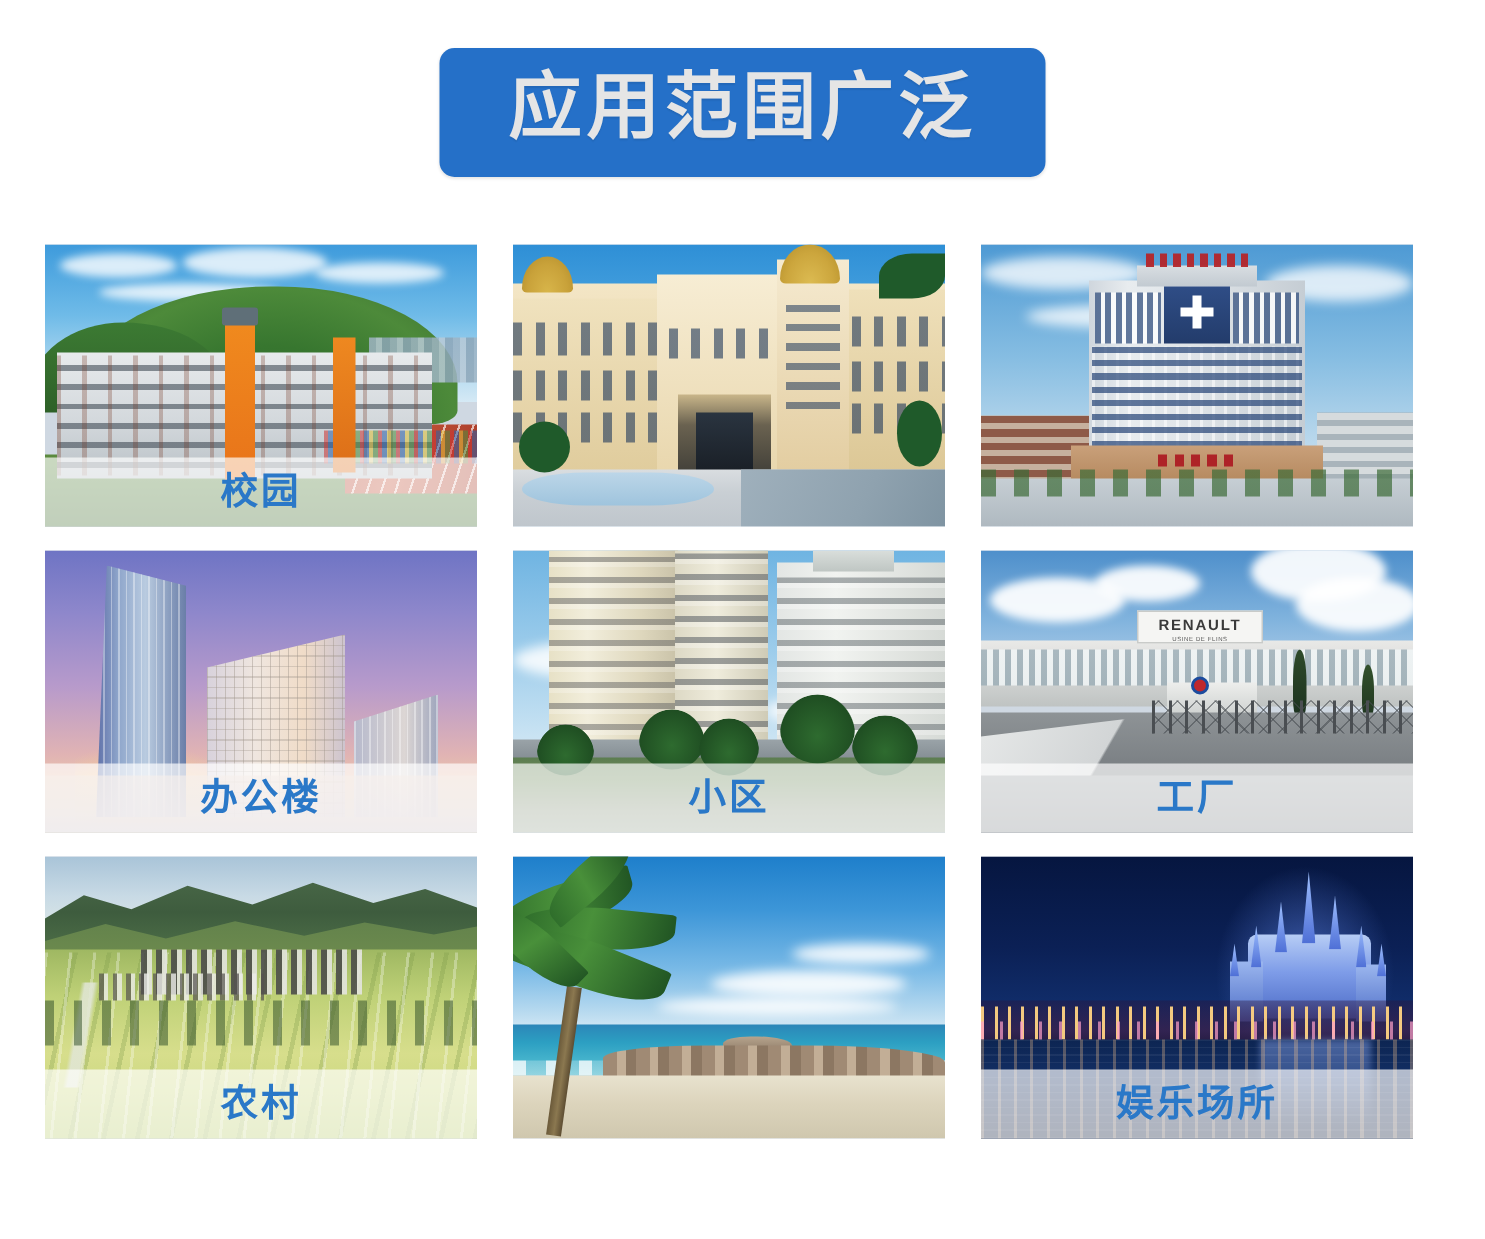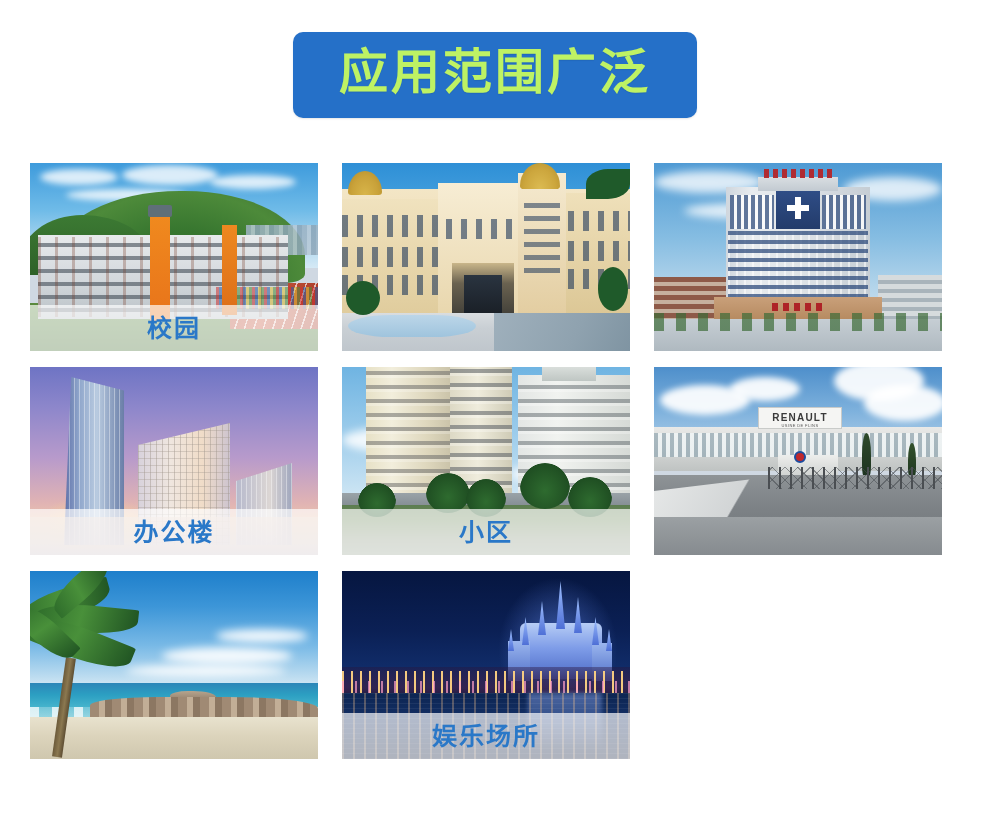--- a/index.html
+++ b/index.html
@@ -17,21 +17,21 @@
     position: absolute; left: 0; top: 0; width: 990px; height: 150px;
     display: flex; align-items: center; justify-content: center;
   }
   .title-badge {
     background: #2570C8;
     border-radius: 10px;
     padding: 13px 46px 18px 46px;
     box-shadow: 0 1px 2px rgba(0,0,0,.10);
   }
   .title-badge .title-text {
-    color: #bef264;
+    color: #e5e5e5;
     font-size: 49px;
     font-weight: 700;
     letter-spacing: 3px;
     line-height: 1.12;
     white-space: nowrap;
     text-shadow: 0 1px 1px rgba(0,0,0,.08);
   }
 
   
   .grid {
@@ -507,22 +507,41 @@
         <div class="p6-sign-sub">USINE DE FLINS</div>
         <div class="p6-gate"></div>
         <div class="p6-cypress"></div>
         <div class="p6-cypress2"></div>
         <div class="p6-signpost"></div>
         <div class="p6-road"></div>
         <div class="p6-fence"></div>
         <div class="p6-curb"></div>
         <div class="p6-foreground"></div>
       </div>
-    </div>
-
+      <div class="tile-label">
+        <span class="lbl">工厂</span>
+      </div>
+    </div>
+
+    <div class="tile">
+      <div class="photo">
+        <div class="p7-sky"></div>
+        <div class="p7-mtn"></div>
+        <div class="p7-mtn2"></div>
+        <div class="p7-fields"></div>
+        <div class="p7-strips"></div>
+        <div class="p7-village"></div>
+        <div class="p7-village2"></div>
+        <div class="p7-road"></div>
+        <div class="p7-trees"></div>
+      </div>
+      <div class="tile-label">
+        <span class="lbl">农村</span>
+      </div>
+    </div>
 
     <div class="tile">
       <div class="photo">
         <div class="p8-sky"></div>
         <div class="p8-cloud" style="left:132px;top:76px;width:130px;height:18px;"></div>
         <div class="p8-cloud" style="left:186px;top:58px;width:92px;height:14px;"></div>
         <div class="p8-cloud" style="left:96px;top:94px;width:160px;height:12px;"></div>
         <div class="p8-sea"></div>
         <div class="p8-rock2"></div>
         <div class="p8-surf"></div>

